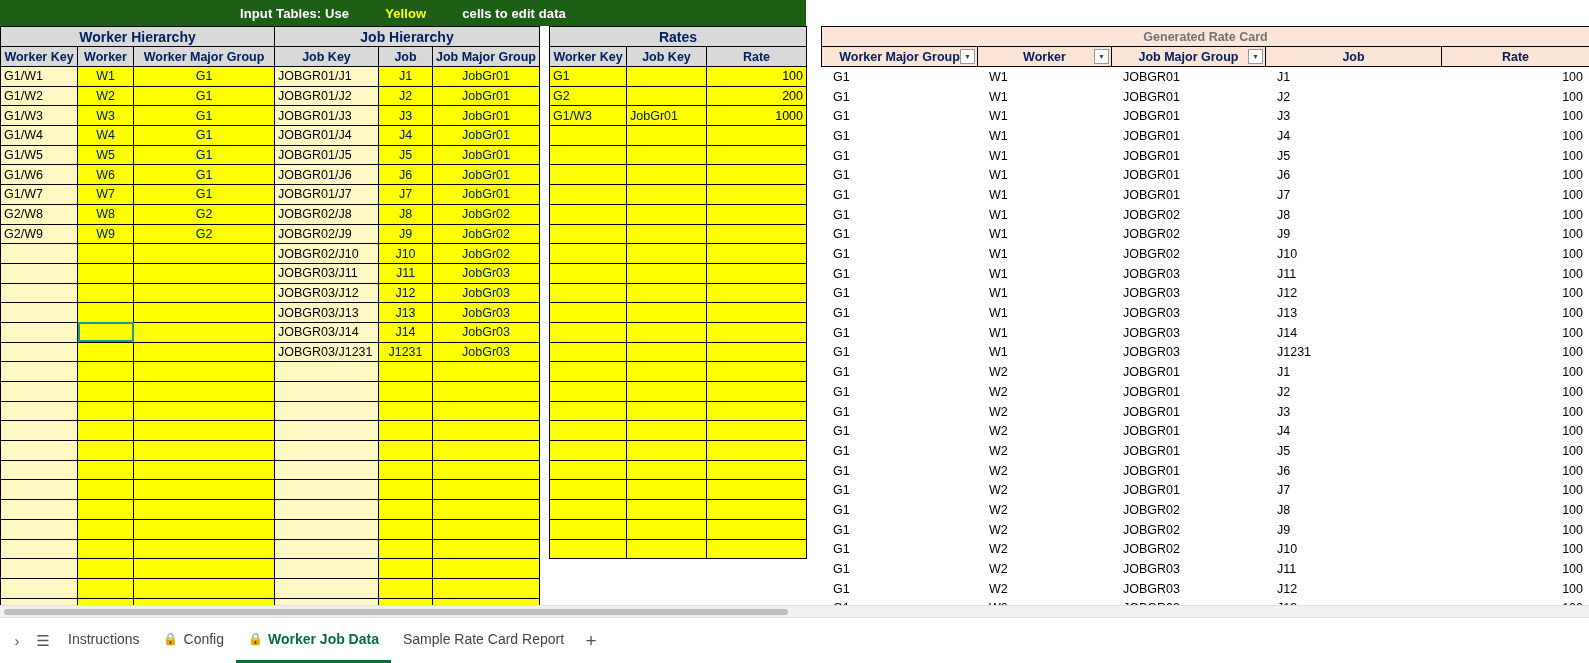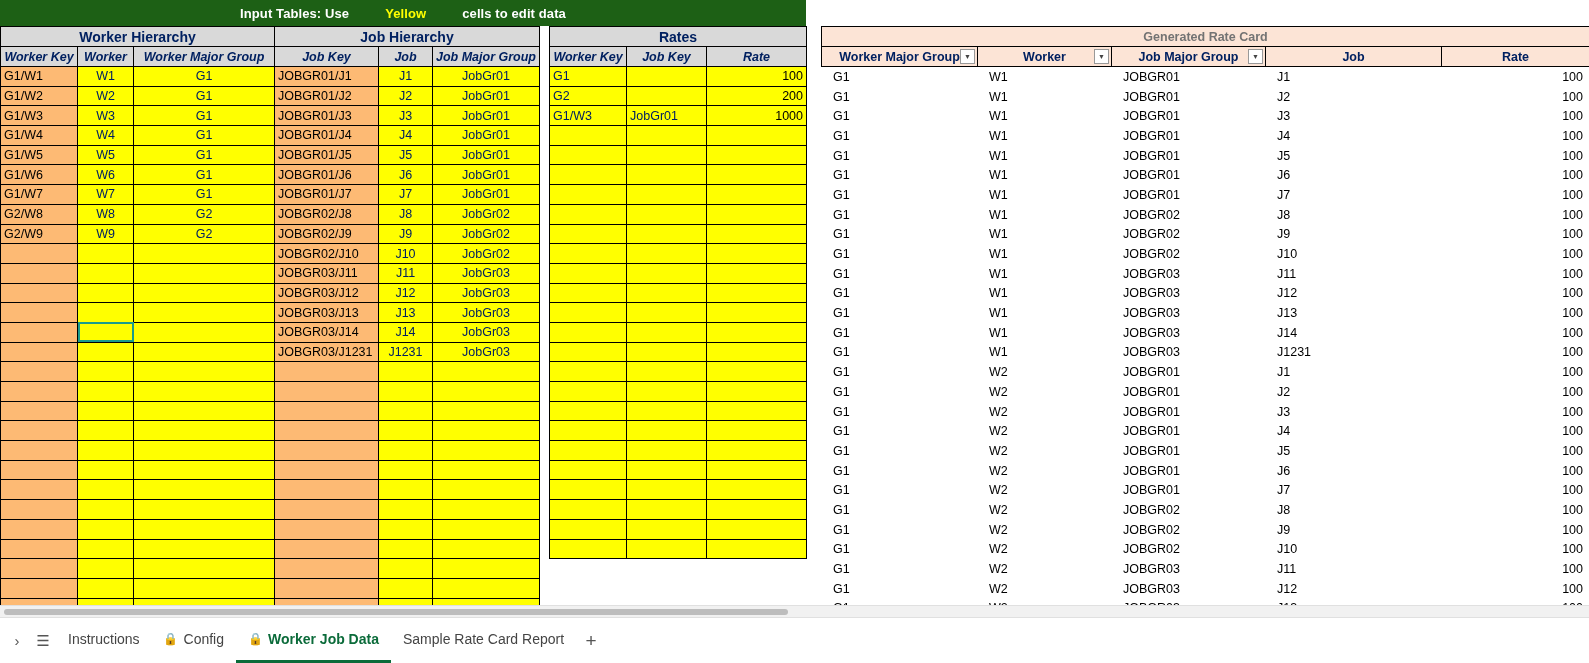--- a/index.html
+++ b/index.html
@@ -56,24 +56,23 @@
     font-size: 14px;
     height: 20px;
   }
   .col-hdr {
     background: #d9d9d9;
     text-align: center;
     font-weight: bold;
     color: #002060;
     font-size: 12.5px;
     height: 20px;
-    font-style: italic;
   }
   .key-cell {
-    background: #fdba74;
+    background: #fef9c3;
     color: #000;
     text-align: left;
   }
   .yellow-cell {
     background: #ffff00;
     text-align: center;
     color: #002060;
   }
   .yellow-left {
     background: #ffff00;

